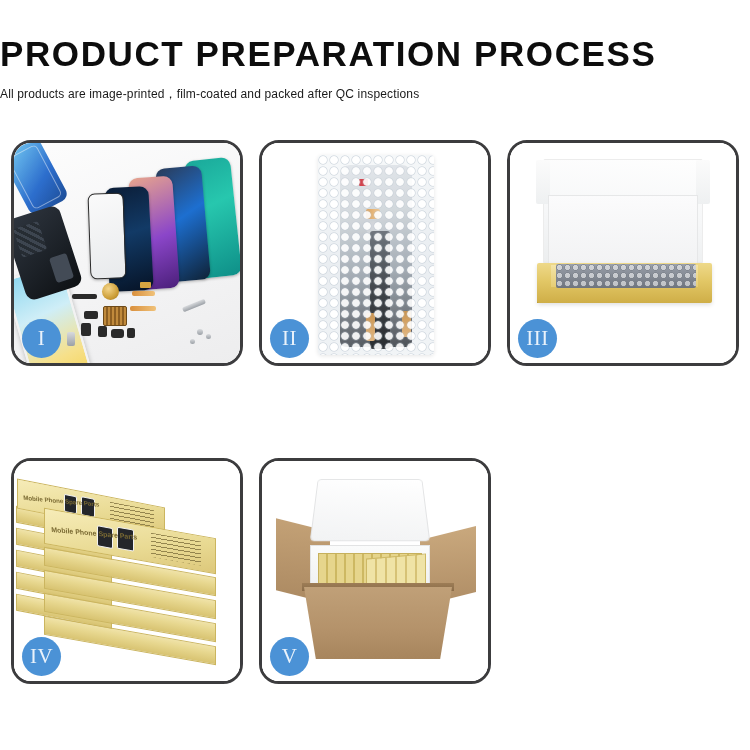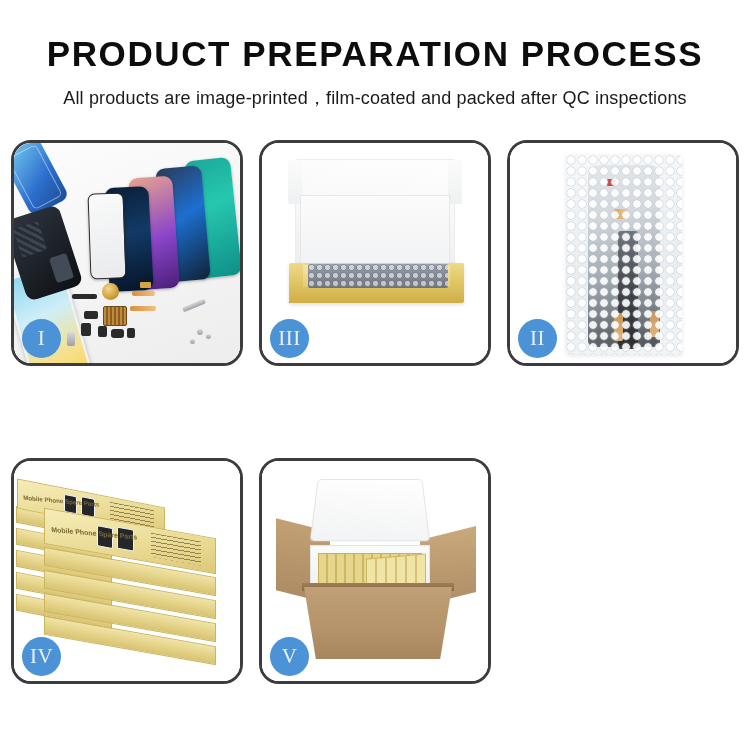--- a/index.html
+++ b/index.html
@@ -9,32 +9,32 @@
     font-family: "Liberation Sans", sans-serif;
     overflow: hidden;
   }
   #page {
     position: relative;
     width: 750px; height: 750px;
     background: #ffffff;
   }
 
   
-  .header { position: absolute; left: 0; top: 0; width: 750px; text-align: center; }
+  .header { position: absolute; left: 0; top: 0; width: 750px; text-align: left; }
   .title {
     font-size: 35px;
     font-weight: 700;
     letter-spacing: 1.6px;
     color: #0d0d0d;
     margin-top: 36px;
     line-height: 1.05;
     font-family: "Liberation Sans", sans-serif;
   }
   .subtitle {
-    font-size: 18px;
+    font-size: 12px;
     font-weight: 400;
     color: #1a1a1a;
     margin-top: 13px;
     letter-spacing: 0.15px;
   }
 
   
   .grid {
     position: absolute;
     left: 11px; top: 140px;
@@ -366,55 +366,55 @@
           <div class="part silver" style="left:183px; top:186px; width:6px; height:6px; border-radius:50%;"></div>
           <div class="part silver" style="left:192px; top:191px; width:5px; height:5px; border-radius:50%;"></div>
           <div class="part silver" style="left:176px; top:196px; width:5px; height:5px; border-radius:50%;"></div>
         </div>
       </div>
       <div class="badge">I</div>
     </div>
 
     <div class="panel">
       <div class="panel-inner">
-        <div class="scene p3">
-          <div class="foam-lid"></div>
-          <div class="foam-body"></div>
-          <div class="tray-left-face"></div>
-          <div class="tray-right-face"></div>
-          <div class="gold-tray">
-            <div class="gold-tray-inner"></div>
-          </div>
-          <div class="gray-bubble"></div>
-        </div>
-      </div>
-      <div class="badge">III</div>
-    </div>
-
-    <div class="panel">
-      <div class="panel-inner">
         <div class="scene p2">
           <div class="bubblebag">
             <div class="wrapped-screen">
               <div class="ws-redlabel"></div>
               <div class="ws-flexorange"></div>
               <div class="ws-conn"></div>
               <div class="ws-dark"></div>
               <div class="ws-tab1"></div>
               <div class="ws-tab2"></div>
             </div>
             <div class="bubble-sheen"></div>
           </div>
         </div>
       </div>
       <div class="badge">II</div>
     </div>
 
     <div class="panel">
       <div class="panel-inner">
+        <div class="scene p3">
+          <div class="foam-lid"></div>
+          <div class="foam-body"></div>
+          <div class="tray-left-face"></div>
+          <div class="tray-right-face"></div>
+          <div class="gold-tray">
+            <div class="gold-tray-inner"></div>
+          </div>
+          <div class="gray-bubble"></div>
+        </div>
+      </div>
+      <div class="badge">III</div>
+    </div>
+
+    <div class="panel">
+      <div class="panel-inner">
         <div class="scene p4">
           <div class="stack">
 
             <div class="gbox" style="left:2px;  top:54px;  width:96px; height:17px; transform:skewY(11deg);"></div>
             <div class="gbox" style="left:2px;  top:76px;  width:96px; height:17px; transform:skewY(11deg);"></div>
             <div class="gbox" style="left:2px;  top:98px;  width:96px; height:17px; transform:skewY(11deg);"></div>
             <div class="gbox" style="left:2px;  top:120px; width:96px; height:17px; transform:skewY(11deg);"></div>
             <div class="gbox" style="left:2px;  top:142px; width:96px; height:17px; transform:skewY(11deg);"></div>
 
             <div class="gbox" style="left:3px; top:32px; width:148px; height:30px; transform:skewY(11deg);">

